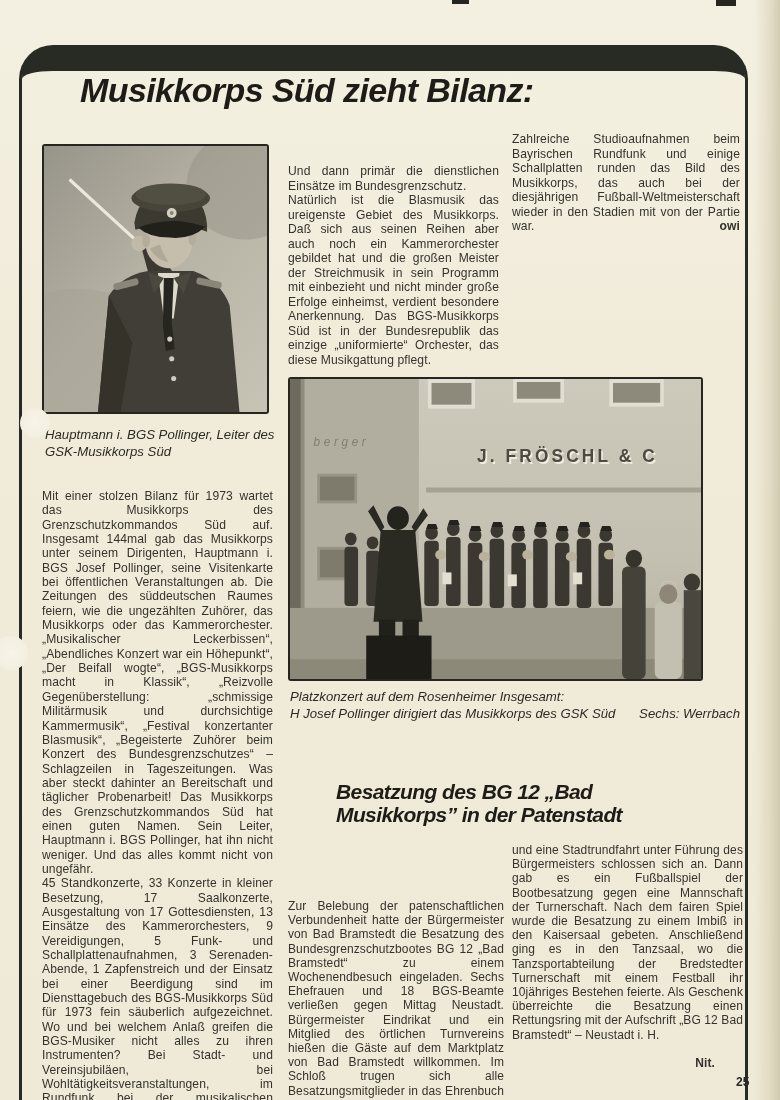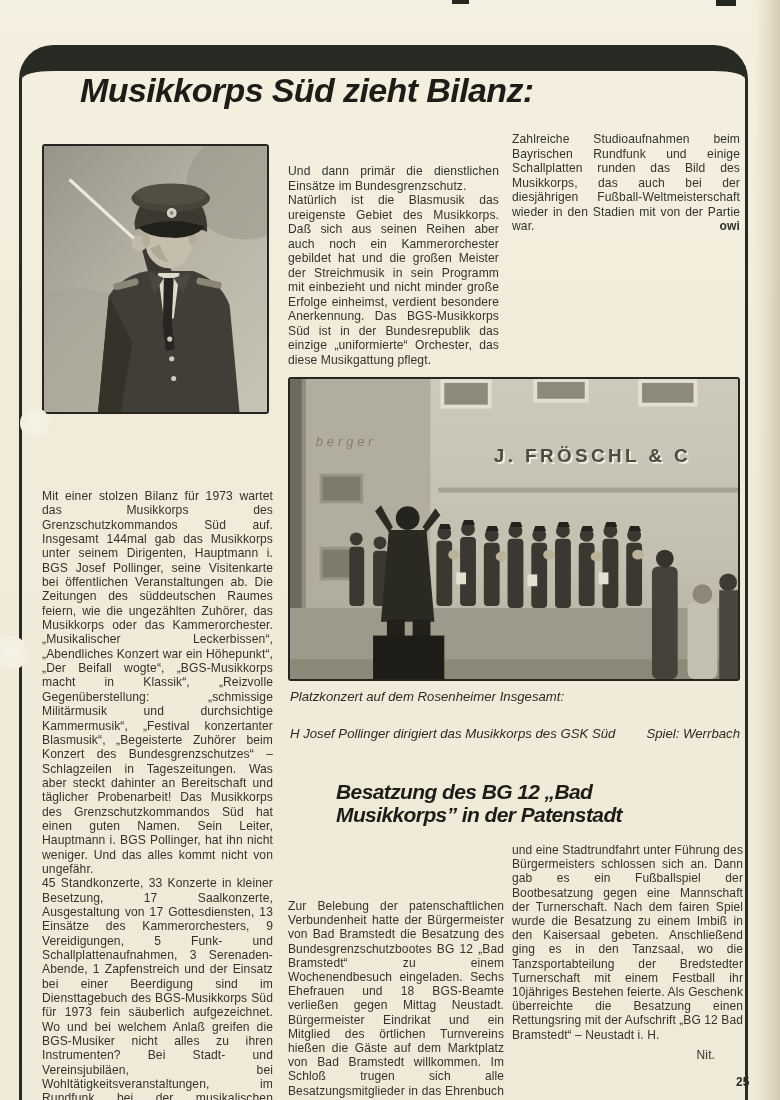--- a/index.html
+++ b/index.html
@@ -26,31 +26,31 @@
   .body-col{position:absolute;font-size:12.1px;line-height:14.5px;color:#34322c;
         text-align:justify;hyphens:auto;-webkit-hyphens:auto;letter-spacing:0.1px;}
   .body-col p{margin:0;}
   .col-mid{left:288px;top:132px;width:211px;margin-top:32px;}
   .col-right{left:512px;top:132px;width:228px;}
   .col-left-long{left:42px;top:489px;width:231px;line-height:14.35px;}
   .a2-col1{left:288px;top:858px;width:216px;font-size:12px;line-height:14.2px;margin-top:41px;}
   .a2-col2{left:512px;top:843px;width:231px;font-size:12px;line-height:14.2px;}
 
   .author-inline{float:right;font-weight:700;}
-  .author-block{display:block;text-align:right;margin-top:6px;padding-right:28px;font-weight:400;}
+  .author-block{display:block;text-align:right;margin-top:14px;padding-right:28px;font-weight:700;}
 
   .caption{position:absolute;font-style:italic;font-size:13.2px;line-height:17px;color:#2c2a25;}
   .cap-portrait{left:45px;top:426px;width:235px;}
   .cap-band{left:290px;top:688px;width:450px;}
-  .cap-band .cap-row{display:flex;justify-content:space-between;align-items:flex-end;margin-top:20px;}
+  .cap-band .cap-row{display:flex;justify-content:space-between;align-items:flex-end;}
 
   .photo{position:absolute;box-sizing:border-box;border:2px solid #26251f;border-radius:3px;
         overflow:hidden;background:#bdb9ab;}
   .photo-portrait{left:42px;top:144px;width:227px;height:270px;}
-  .photo-band{left:288px;top:377px;width:452px;height:304px;}
+  .photo-band{left:288px;top:377px;width:415px;height:304px;}
   .photo svg{display:block;width:100%;height:100%;}
 
   .page-num{position:absolute;left:736px;top:1075px;font-size:12px;font-weight:700;color:#2b2923;}
 </style>
 </head>
 <body>
 
 <div class="page">
 
   <div class="reg-mark reg-a"></div>
@@ -94,20 +94,21 @@
       <ellipse cx="151" cy="94" rx="4" ry="7" fill="#b5ad9c"></ellipse>
       <path d="M92,78 Q97,46 129,44 Q163,46 166,80 L166,87 Q130,74 93,85 Z" fill="#3b3930"></path>
       <ellipse cx="129" cy="53" rx="40" ry="14" fill="#474539"></ellipse>
       <ellipse cx="129" cy="49" rx="36" ry="11" fill="#514f41"></ellipse>
       <path d="M96,83 Q129,70 164,82 Q151,95 128,93 Q107,93 96,83 Z" fill="#21201a"></path>
       <circle cx="130" cy="68" r="5" fill="#d6d2c3"></circle>
       <circle cx="130" cy="68" r="2" fill="#8b8778"></circle>
     </svg>
   </div>
 
+  <div class="caption cap-portrait">Hauptmann i. BGS Pollinger, Leiter des GSK-Musikkorps Süd</div>
 
   <div class="body-col col-mid">
     <p>Und dann primär die dienstlichen Einsätze im Bundesgrenzschutz.</p>
     <p>Natürlich ist die Blasmusik das ureigenste Gebiet des Musikkorps. Daß sich aus seinen Reihen aber auch noch ein Kammerorchester gebildet hat und die großen Meister der Streichmusik in sein Programm mit einbezieht und nicht minder große Erfolge einheimst, verdient besondere Anerkennung. Das BGS-Musikkorps Süd ist in der Bundesrepublik das einzige „uniformierte“ Orchester, das diese Musikgattung pflegt.</p>
   </div>
 
   <div class="body-col col-right">
     <p><span>Zahlreiche Studioaufnahmen beim Bayrischen Rundfunk und einige Schallplatten runden das Bild des Musikkorps, das auch bei der diesjährigen Fußball-Weltmeisterschaft wieder in den Stadien mit von der Partie war.</span><span class="author-inline">owi</span></p>
   </div>
 
@@ -213,21 +214,21 @@
         <circle cx="443" cy="206" r="9" fill="#3c3a32"></circle>
         <rect x="434" y="214" width="19" height="90" fill="#4a473e"></rect>
       </g>
     </svg>
   </div>
 
   <div class="caption cap-band">
     <div>Platzkonzert auf dem Rosenheimer Insgesamt:</div>
     <div class="cap-row">
       <span>H Josef Pollinger dirigiert das Musikkorps des GSK Süd</span>
-      <span>Spiel: Werrbach</span>
+      <span>Sechs: Werrbach</span>
     </div>
   </div>
 
   <div class="headline h2">
     <div>Besatzung des BG 12 „Bad</div>
     <div>Musikkorps” in der Patenstadt</div>
   </div>
 
   <div class="body-col a2-col1">
     <p>Zur Belebung der patenschaftlichen Verbundenheit hatte der Bürgermeister von Bad Bramstedt die Besatzung des Bundesgrenzschutzbootes BG 12 „Bad Bramstedt“ zu einem Wochenendbesuch eingeladen. Sechs Ehefrauen und 18 BGS-Beamte verließen gegen Mittag Neustadt. Bürgermeister Eindrikat und ein Mitglied des örtlichen Turnvereins hießen die Gäste auf dem Marktplatz von Bad Bramstedt willkommen. Im Schloß trugen sich alle Besatzungsmitglieder in das Ehrenbuch der Stadt ein, nachdem sie ein Farbfoto ihres Bootes überreicht hatten. Ein Rundgang durch das Schloß</p>

